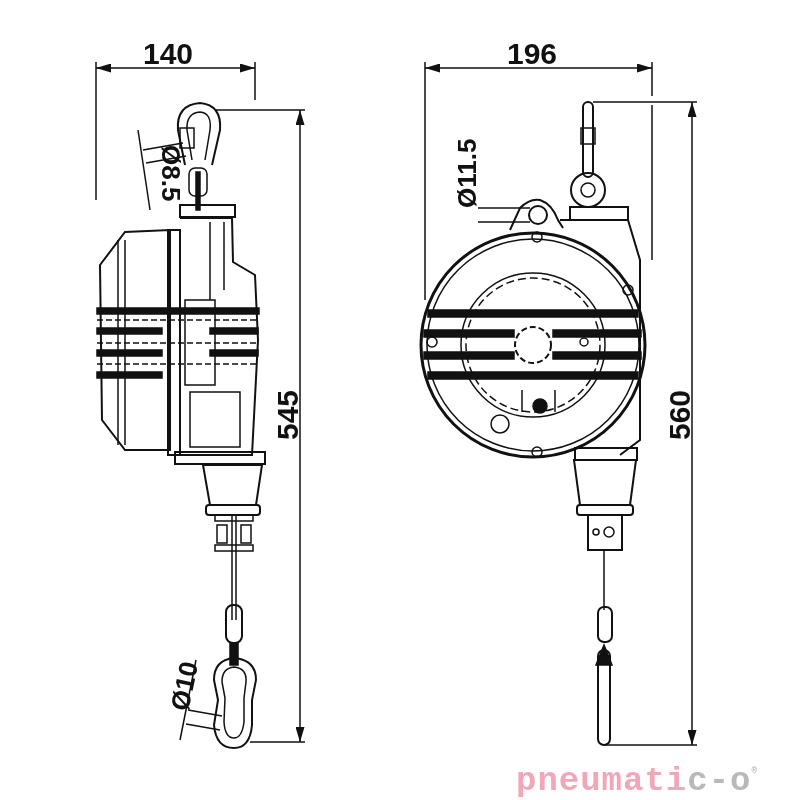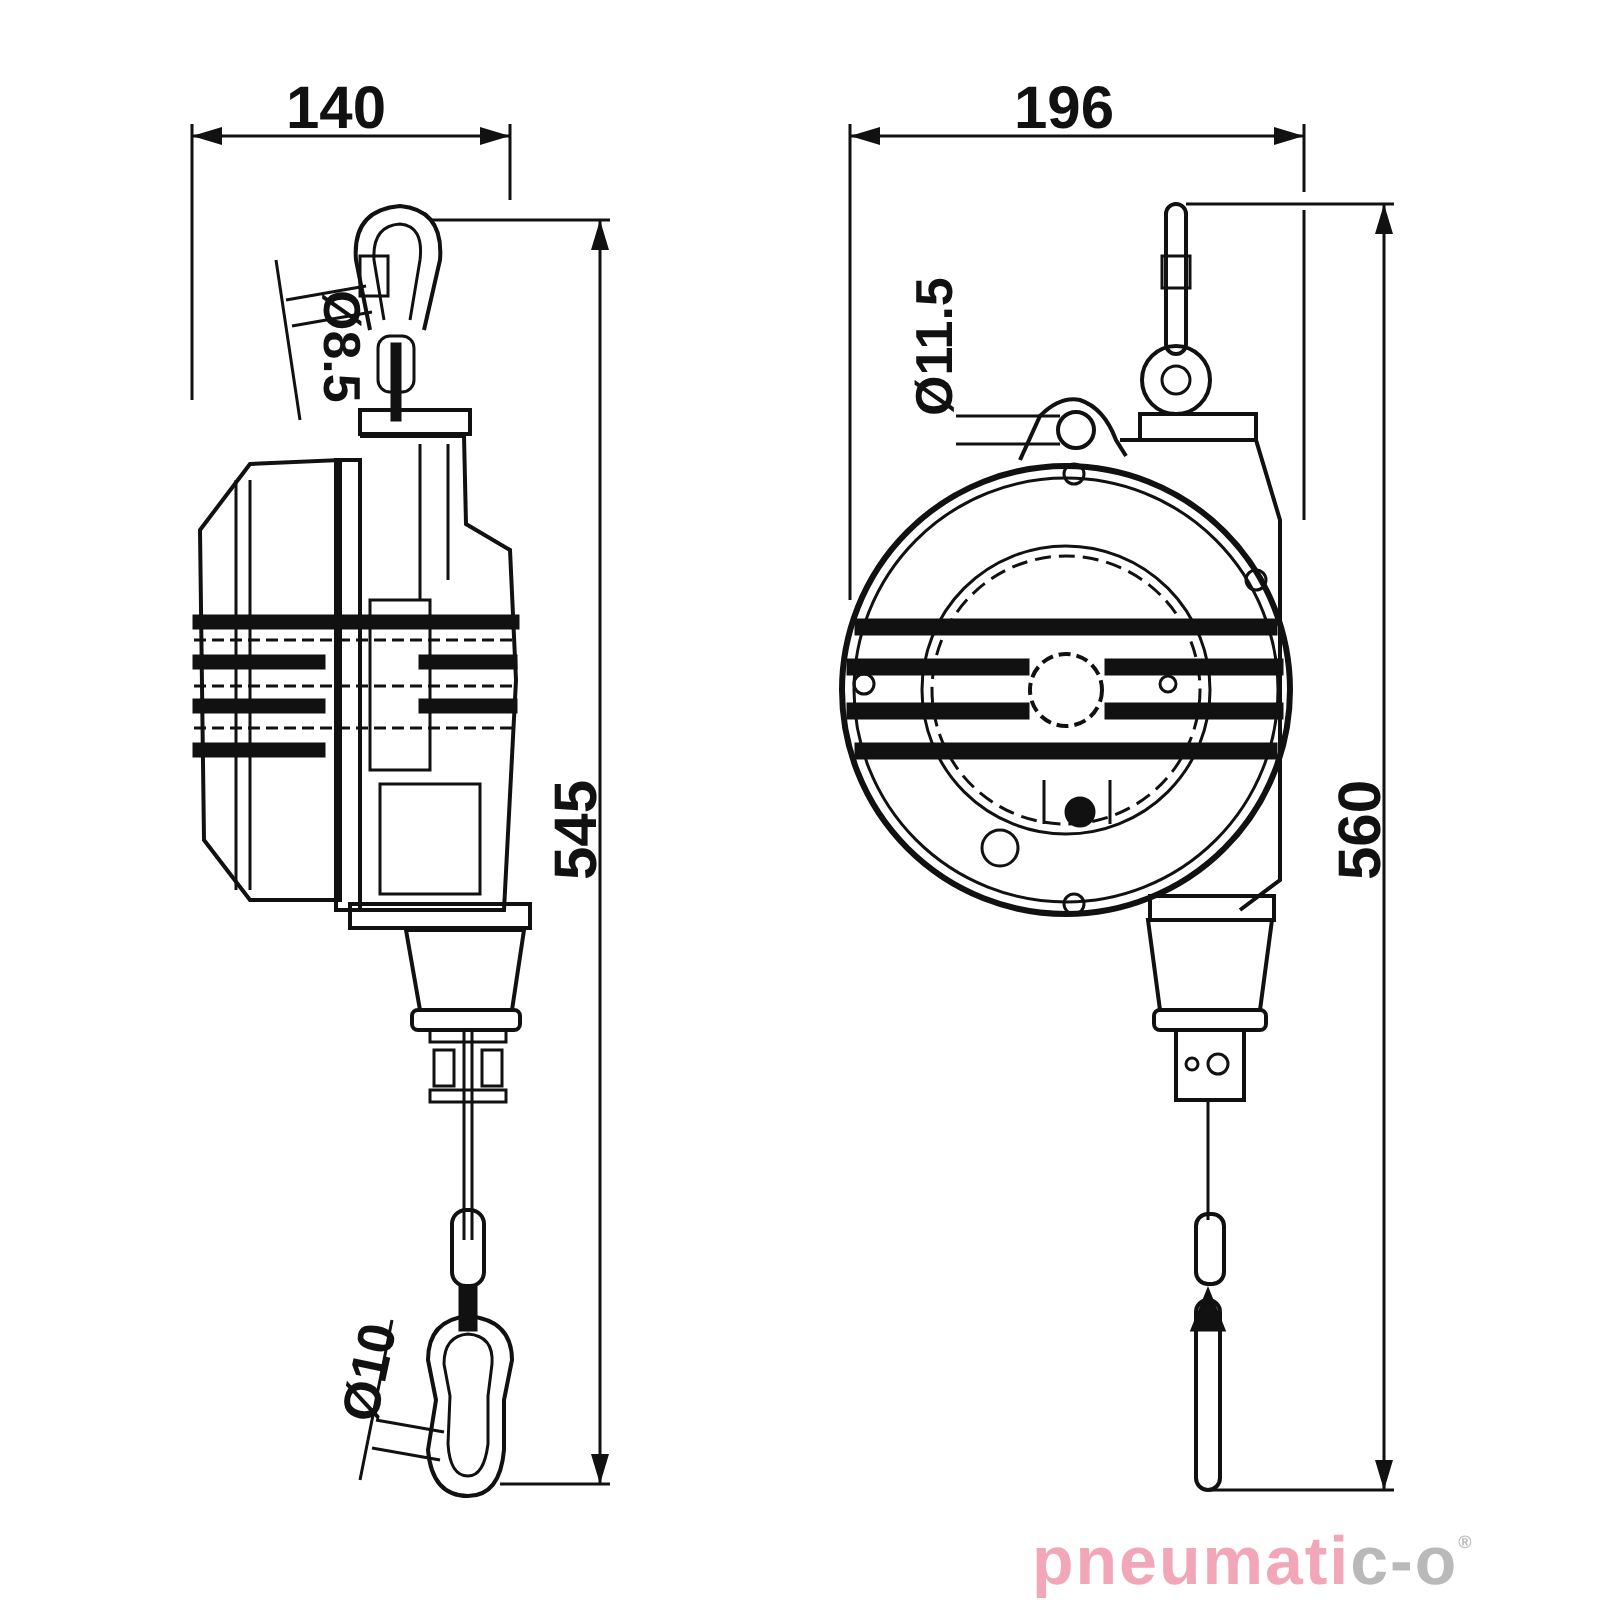--- a/index.html
+++ b/index.html
@@ -1,20 +1,20 @@
 <!DOCTYPE html>
 <html><head>
 <meta charset="utf-8">
 <style>
   html, body { margin: 0; padding: 0; background: #ffffff; }
   body { width: 800px; height: 800px; position: relative; overflow: hidden; font-family: "Liberation Sans", sans-serif; }
   svg { position: absolute; left: 0; top: 0; }
   .dim-text { font-family: "Liberation Sans", sans-serif; font-weight: bold; font-size: 30px; fill: #111; }
   .dim-small { font-family: "Liberation Sans", sans-serif; font-weight: bold; font-size: 26px; fill: #111; }
-  .logo { position: absolute; left: 516px; top: 762px; font-family: Liberation Sans, sans-serif; font-weight: bold; font-size: 34px; letter-spacing: 1px; }
+  .logo { position: absolute; left: 516px; top: 762px; font-family: Liberation Mono, monospace; font-weight: bold; font-size: 34px; letter-spacing: 1px; }
   .logo .pink { color: #f2a7b8; }
   .logo .grey { color: #b9b9b9; }
   .logo sup { font-size: 9px; color: #b9b9b9; vertical-align: top; position: relative; top: 4px; }
 </style>
 </head>
 <body>
 
 <svg width="800" height="800" viewBox="0 0 800 800" xmlns="http://www.w3.org/2000/svg">
   <defs>
     <marker id="arr" markerWidth="10" markerHeight="6" refX="10" refY="3" orient="auto-start-reverse">

